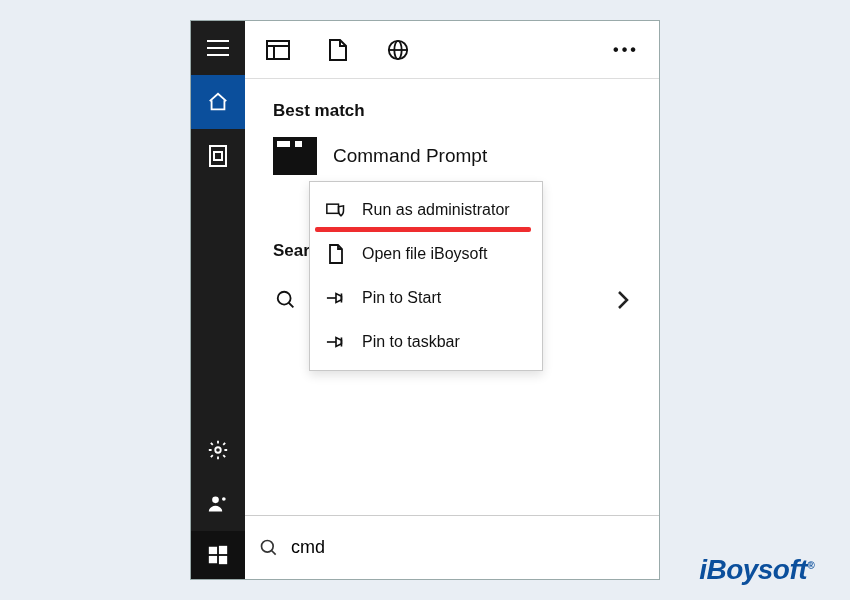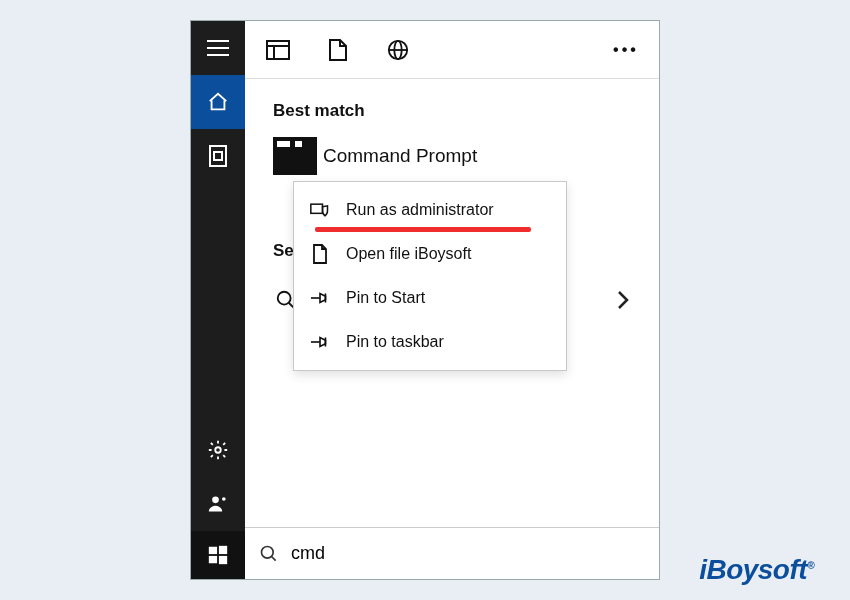--- a/index.html
+++ b/index.html
@@ -62,21 +62,21 @@
     color: #111;
   }
   .tab-more { margin-left: auto; letter-spacing: 3px; font-weight: 900; }
   .content {
     flex: 1;
     padding: 22px 28px 10px 28px;
     position: relative;
   }
   .section-label { font-weight: 600; font-size: 17px; color: #111; margin-bottom: 10px; }
   .result-row {
-    display: flex; align-items: center; gap: 6px;
+    display: flex; align-items: center; gap: 16px;
     padding: 6px 0;
     cursor: pointer;
   }
   .cmd-icon {
     width: 44px; height: 38px;
     background: #111;
     position: relative;
   }
   .cmd-icon::after {
     content: "";
@@ -91,22 +91,22 @@
   .search-web-label { font-weight: 600; font-size: 17px; color: #111; margin-bottom: 18px; }
   .web-row {
     display: flex; align-items: center; gap: 20px;
     padding: 10px 2px;
     cursor: pointer;
   }
   .web-row .magnifier { width: 22px; height: 22px; }
   .chevron { margin-left: auto; font-size: 22px; color: #222; }
   .context-menu {
     position: absolute;
-    left: 102px; top: 160px;
-    width: 274px;
+    left: 118px; top: 160px;
+    width: 234px;
     background: #fff;
     border: 1px solid #c8c8c8;
     box-shadow: 0 4px 10px rgba(0,0,0,.12);
     padding: 6px 0;
     z-index: 5;
   }
   .ctx-item {
     display: flex; align-items: center;
     height: 44px;
     padding: 0 16px;
@@ -118,21 +118,21 @@
   .ctx-icon { width: 20px; height: 20px; flex-shrink: 0; display:flex;align-items:center;justify-content:center; }
   .underline {
     position: absolute;
     left: 124px; top: 206px;
     width: 216px; height: 5px;
     background: #ef2d2f;
     border-radius: 2px;
     z-index: 6;
   }
   .search-bar {
-    height: 52px;
+    height: 64px;
     border-top: 1px solid #ccc;
     display: flex; align-items: center;
     padding: 0 14px;
     gap: 12px;
   }
   .search-bar input {
     border: none; outline: none;
     font-size: 18px;
     flex: 1;
   }

